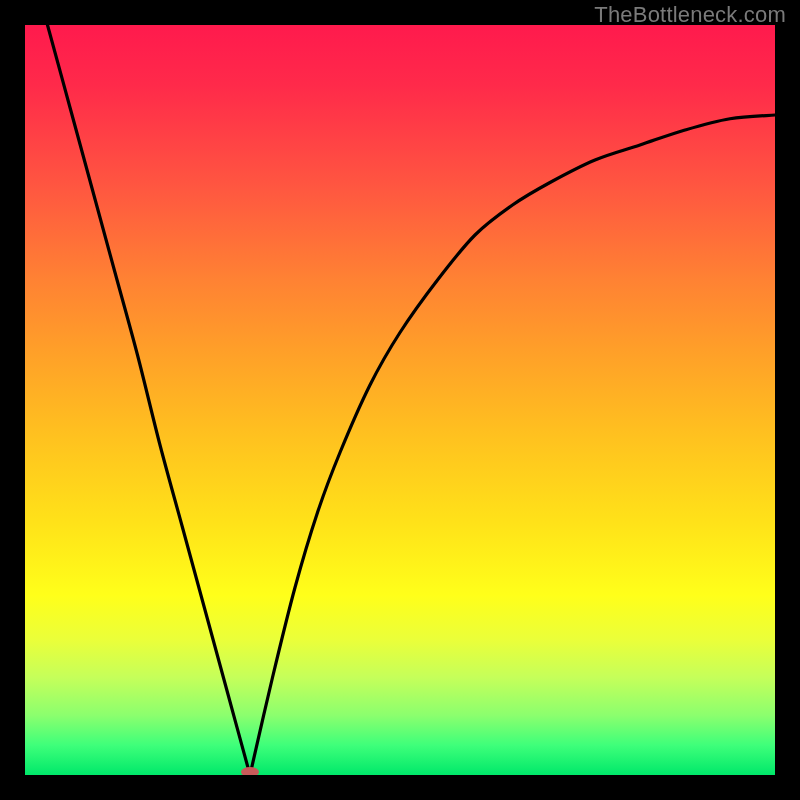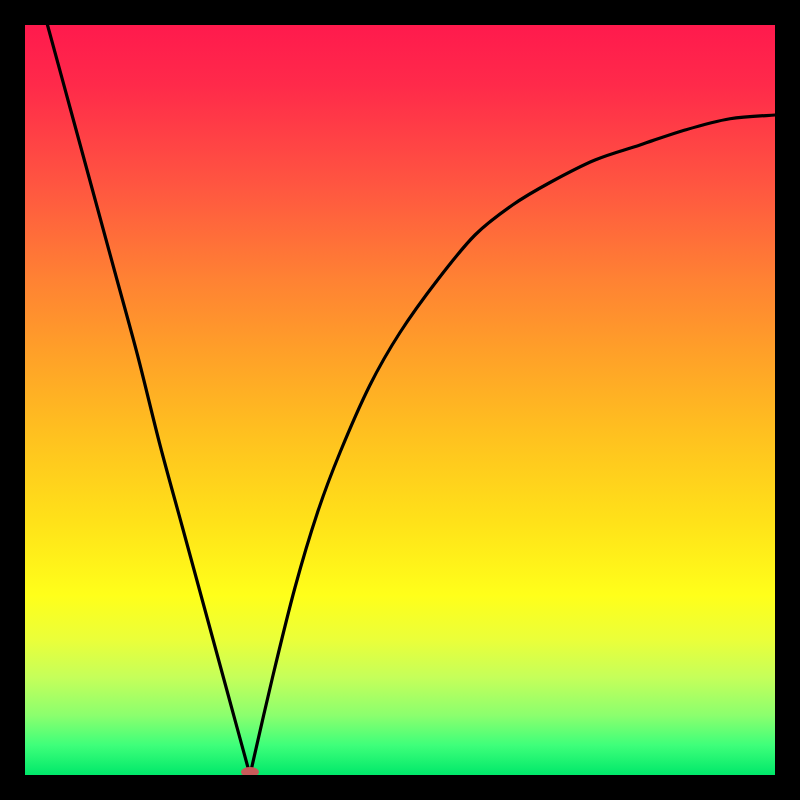--- a/index.html
+++ b/index.html
@@ -70,13 +70,14 @@
 
   <div class="plot-area">
     <div class="gradient-bg"></div>
 
     <svg id="curve-svg" class="curve-svg" viewBox="0 0 750 750" preserveAspectRatio="none">
       <path id="curve-path" fill="none" stroke="#000" stroke-width="3.2" stroke-linejoin="round" stroke-linecap="round" d="M 22.50 0.00 C 26.25 13.75, 37.50 55.00, 45.00 82.50 C 52.50 110.00, 60.00 137.50, 67.50 165.00 C 75.00 192.50, 82.50 220.00, 90.00 247.50 C 97.50 275.00, 105.00 301.25, 112.50 330.00 C 120.00 358.75, 127.50 391.25, 135.00 420.00 C 142.50 448.75, 150.00 475.00, 157.50 502.50 C 165.00 530.00, 172.50 557.50, 180.00 585.00 C 187.50 612.50, 195.00 640.00, 202.50 667.50 C 210.00 695.00, 221.25 736.25, 225.00 750.00 C 228.75 733.75, 240.00 683.75, 247.50 652.50 C 255.00 621.25, 262.50 590.00, 270.00 562.50 C 277.50 535.00, 285.00 510.00, 292.50 487.50 C 300.00 465.00, 306.25 448.75, 315.00 427.50 C 323.75 406.25, 335.00 380.00, 345.00 360.00 C 355.00 340.00, 363.75 325.00, 375.00 307.50 C 386.25 290.00, 400.00 271.25, 412.50 255.00 C 425.00 238.75, 437.50 222.50, 450.00 210.00 C 462.50 197.50, 475.00 188.75, 487.50 180.00 C 500.00 171.25, 511.25 165.00, 525.00 157.50 C 538.75 150.00, 555.00 141.25, 570.00 135.00 C 585.00 128.75, 600.00 125.00, 615.00 120.00 C 630.00 115.00, 645.00 109.38, 660.00 105.00 C 675.00 100.63, 690.00 96.25, 705.00 93.75 C 720.00 91.25, 742.50 90.63, 750.00 90.00"></path>
       <ellipse id="min-marker" cx="225.00" cy="747.00" rx="9" ry="5" fill="#c85a5a"></ellipse>
     </svg>
   </div>
 
+  <div class="watermark">TheBottleneck.com</div>
 </div>
 
 </body></html>

